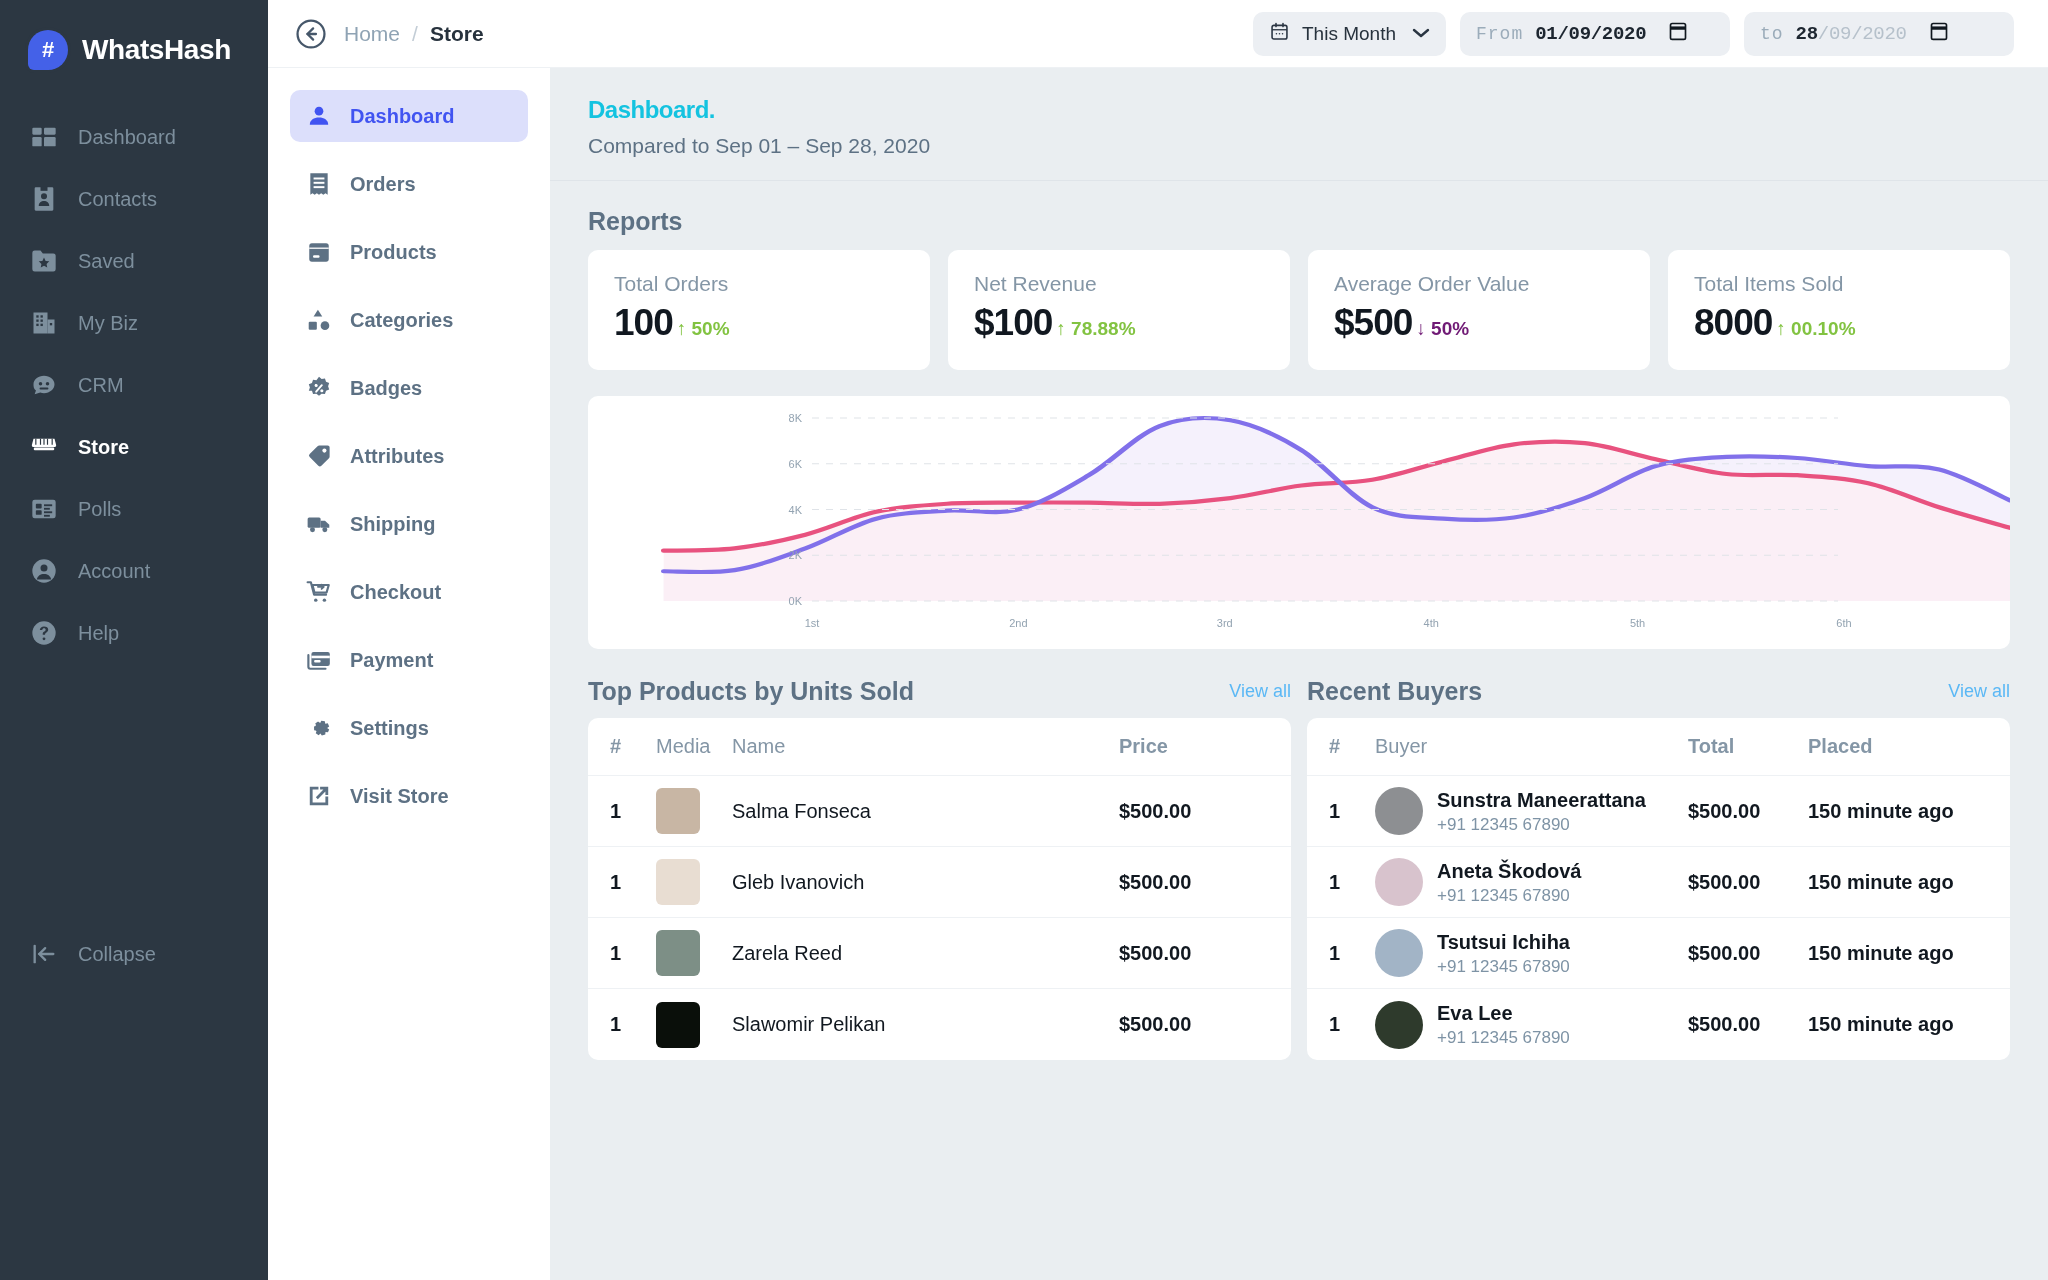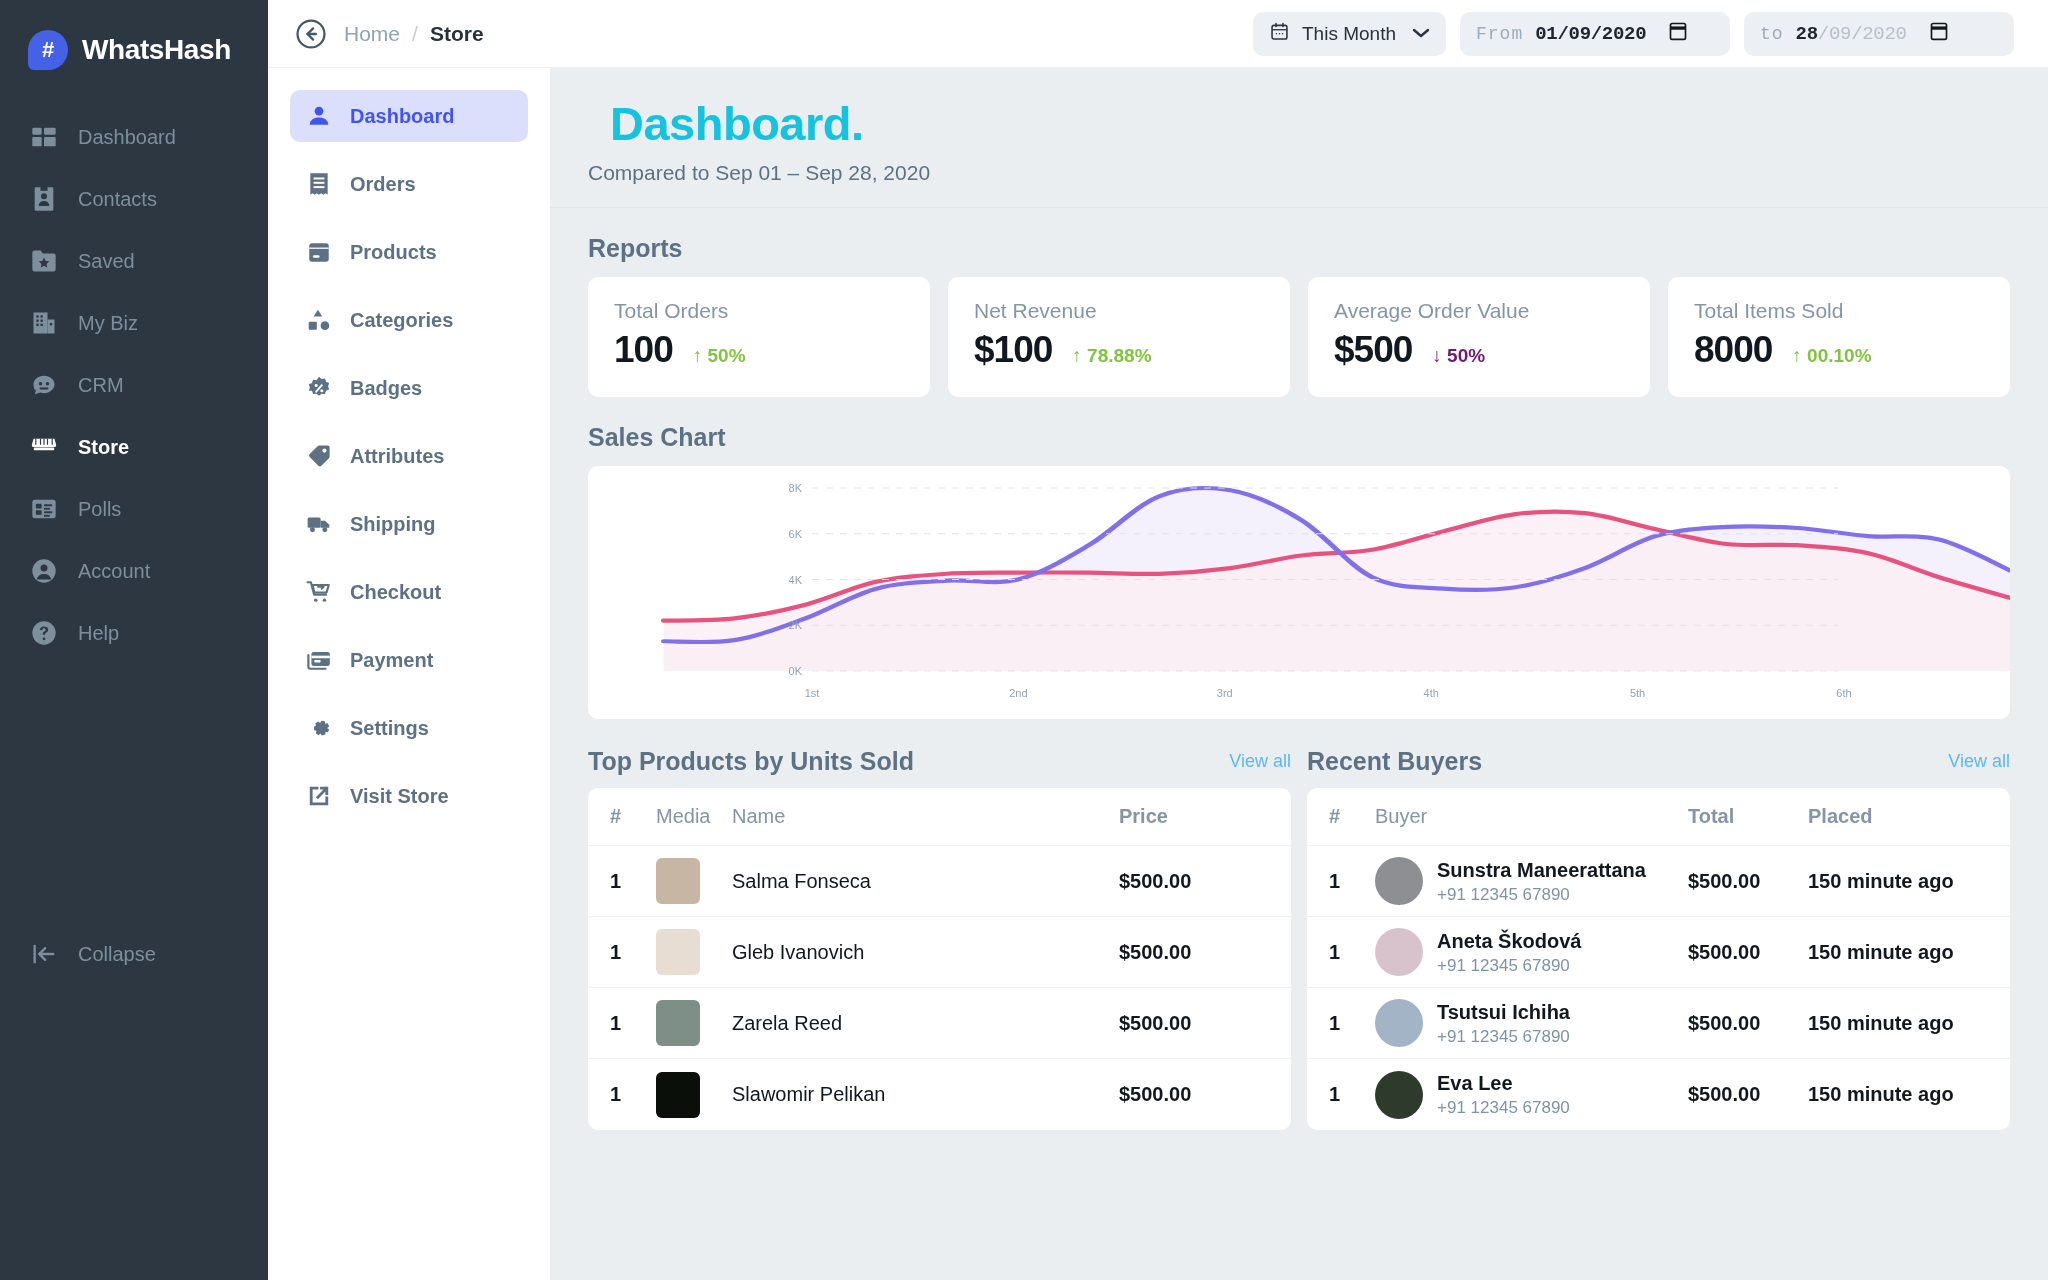--- a/index.html
+++ b/index.html
@@ -79,33 +79,33 @@
     height: 52px; border-radius: 10px; padding-left: 16px;
     color: #5d7184; font-size: 20px; font-weight: bold; cursor: pointer;
     margin-bottom: 16px;
   }
   .subnav-item.active { background: #dcdffb; color: #4154f1; }
   .sub-ico { width: 26px; height: 26px; flex: 0 0 26px; display:flex; align-items:center; justify-content:center;}
 
   
   .main { flex: 1; background: #eaeef1; min-width: 0; overflow: hidden; }
   .main-head { background: #eaeef1; padding: 28px 0 22px 38px; border-bottom: 1px solid #dfe4e9; }
-  .page-title { color: #14c3e0; font-size: 47px; font-weight: bold; letter-spacing: -0.5px; margin-left: 22px; }
+  .page-title { color: #14c3e0; font-size: 24px; font-weight: bold; letter-spacing: -0.5px; }
   .page-sub { color: #5d7184; font-size: 21px; margin-top: 10px; }
 
   .main-body { padding: 26px 38px 0 38px; }
   .sect-title { color: #5d7184; font-size: 25px; font-weight: bold; margin-bottom: 14px; }
 
   .cards { display: flex; gap: 18px; }
   .card {
     flex: 1; background: #fff; border-radius: 10px; padding: 22px 26px 26px 26px;
     min-height: 96px;
   }
   .card-label { color: #8496a6; font-size: 21px; margin-bottom: 6px; }
-  .card-row { display: flex; align-items: baseline; gap: 20px; }
+  .card-row { display: flex; align-items: baseline; gap: 4px; }
   .card-val { color: #111820; font-size: 37px; font-weight: bold; letter-spacing: -1px; }
   .delta { font-size: 19px; font-weight: bold; }
   .delta.up { color: #82c341; }
   .delta.down { color: #701a75; }
 
   .chart-wrap { margin-top: 26px; }
   .chart-card { background: #fff; border-radius: 10px; height: 253px; margin-top: 12px; position: relative; overflow:hidden;}
   .chart-card svg { display: block; width: 100%; height: 100%; }
 
   .tables { display: flex; gap: 16px; margin-top: 28px; }
@@ -466,21 +466,20 @@
               <div class="card">
                 <div class="card-label">Total Items Sold</div>
     <div class="card-row">
       <span class="card-val">8000</span>
       <span class="delta up"><span>↑</span> <span>00.10%</span></span>
     </div>
               </div>
             </div>
 
           <div class="chart-wrap">
-            <div class="sect-title">Sales Chart</div>
             <div class="chart-card">
               <svg id="chart-svg" viewBox="0 0 1090 253" preserveAspectRatio="none">
                   <path d="M58,175.2625 C67.05263157894737,175.07187499999998 94.21052631578948,177.93125 112.31578947368422,174.11875 C130.42105263157896,170.30625 148.5263157894737,160.965625 166.63157894736844,152.3875 C184.73684210526318,143.809375 202.8421052631579,128.94062499999998 220.94736842105263,122.64999999999999 C239.05263157894737,116.359375 257.15789473684214,116.16874999999999 275.2631578947369,114.64375 C293.3684210526316,113.11875 311.4736842105263,119.409375 329.57894736842104,113.5 C347.6842105263158,107.590625 365.7894736842105,93.103125 383.89473684210526,79.1875 C402,65.271875 420.10526315789474,39.15624999999999 438.2105263157895,30.006249999999994 C456.3157894736842,20.856249999999996 474.42105263157896,20.284374999999994 492.5263157894737,24.287499999999994 C510.63157894736844,28.290624999999995 528.7368421052632,39.5375 546.8421052631579,54.025000000000006 C564.9473684210526,68.5125 583.0526315789473,99.775 601.1578947368421,111.2125 C619.2631578947369,122.65 637.3684210526317,120.93437499999999 655.4736842105264,122.64999999999999 C673.578947368421,124.365625 691.6842105263158,124.9375 709.7894736842105,121.50625000000001 C727.8947368421052,118.07500000000002 746,110.640625 764.1052631578947,102.0625 C782.2105263157894,93.484375 800.3157894736842,76.89999999999999 818.421052631579,70.0375 C836.5263157894738,63.175 854.6315789473683,62.22187500000002 872.7368421052631,60.88750000000002 C890.8421052631579,59.553125000000016 908.9473684210527,60.50625 927.0526315789474,62.03125 C945.1578947368421,63.55625 963.2631578947369,68.13125 981.3684210526316,70.0375 C999.4736842105262,71.94375 1017.578947368421,67.75 1035.6842105263158,73.46875 C1053.7894736842106,79.1875 1080.9473684210527,99.203125 1090,104.35 L1090,205 L58,205 Z" fill="#f3effb" opacity="0.85"></path>
                   <path d="M58,154.675 C67.05263157894737,154.29375000000002 94.21052631578948,155.05624999999998 112.31578947368422,152.3875 C130.42105263157896,149.71875 148.5263157894737,144.76250000000002 166.63157894736844,138.66250000000002 C184.73684210526318,132.56250000000003 202.8421052631579,120.93437500000002 220.94736842105263,115.78750000000001 C239.05263157894737,110.640625 257.15789473684214,109.30625 275.2631578947369,107.78125 C293.3684210526316,106.25625 311.4736842105263,106.828125 329.57894736842104,106.6375 C347.6842105263158,106.446875 365.7894736842105,106.446875 383.89473684210526,106.6375 C402,106.828125 420.10526315789474,108.54375 438.2105263157895,107.78125 C456.3157894736842,107.01875 474.42105263157896,105.1125 492.5263157894737,102.0625 C510.63157894736844,99.0125 528.7368421052632,92.53125 546.8421052631579,89.48125 C564.9473684210526,86.43125 583.0526315789473,87.765625 601.1578947368421,83.7625 C619.2631578947369,79.759375 637.3684210526317,71.371875 655.4736842105264,65.4625 C673.578947368421,59.55312500000001 691.6842105263158,51.35625000000001 709.7894736842105,48.306250000000006 C727.8947368421052,45.25625 746,44.684374999999996 764.1052631578947,47.162499999999994 C782.2105263157894,49.64062499999999 800.3157894736842,58.02812499999998 818.421052631579,63.17499999999998 C836.5263157894738,68.32187499999998 854.6315789473683,75.375 872.7368421052631,78.04375 C890.8421052631579,80.7125 908.9473684210527,77.6625 927.0526315789474,79.1875 C945.1578947368421,80.7125 963.2631578947369,81.85624999999999 981.3684210526316,87.19375 C999.4736842105262,92.53125 1017.578947368421,103.778125 1035.6842105263158,111.2125 C1053.7894736842106,118.64687500000001 1080.9473684210527,128.36875 1090,131.8 L1090,205 L58,205 Z" fill="#fbeef4" opacity="0.85"></path>
                   <path d="M58,154.675 C67.05263157894737,154.29375000000002 94.21052631578948,155.05624999999998 112.31578947368422,152.3875 C130.42105263157896,149.71875 148.5263157894737,144.76250000000002 166.63157894736844,138.66250000000002 C184.73684210526318,132.56250000000003 202.8421052631579,120.93437500000002 220.94736842105263,115.78750000000001 C239.05263157894737,110.640625 257.15789473684214,109.30625 275.2631578947369,107.78125 C293.3684210526316,106.25625 311.4736842105263,106.828125 329.57894736842104,106.6375 C347.6842105263158,106.446875 365.7894736842105,106.446875 383.89473684210526,106.6375 C402,106.828125 420.10526315789474,108.54375 438.2105263157895,107.78125 C456.3157894736842,107.01875 474.42105263157896,105.1125 492.5263157894737,102.0625 C510.63157894736844,99.0125 528.7368421052632,92.53125 546.8421052631579,89.48125 C564.9473684210526,86.43125 583.0526315789473,87.765625 601.1578947368421,83.7625 C619.2631578947369,79.759375 637.3684210526317,71.371875 655.4736842105264,65.4625 C673.578947368421,59.55312500000001 691.6842105263158,51.35625000000001 709.7894736842105,48.306250000000006 C727.8947368421052,45.25625 746,44.684374999999996 764.1052631578947,47.162499999999994 C782.2105263157894,49.64062499999999 800.3157894736842,58.02812499999998 818.421052631579,63.17499999999998 C836.5263157894738,68.32187499999998 854.6315789473683,75.375 872.7368421052631,78.04375 C890.8421052631579,80.7125 908.9473684210527,77.6625 927.0526315789474,79.1875 C945.1578947368421,80.7125 963.2631578947369,81.85624999999999 981.3684210526316,87.19375 C999.4736842105262,92.53125 1017.578947368421,103.778125 1035.6842105263158,111.2125 C1053.7894736842106,118.64687500000001 1080.9473684210527,128.36875 1090,131.8" fill="none" stroke="#e8527f" stroke-width="4.2" stroke-linecap="round"></path>
                   <path d="M58,175.2625 C67.05263157894737,175.07187499999998 94.21052631578948,177.93125 112.31578947368422,174.11875 C130.42105263157896,170.30625 148.5263157894737,160.965625 166.63157894736844,152.3875 C184.73684210526318,143.809375 202.8421052631579,128.94062499999998 220.94736842105263,122.64999999999999 C239.05263157894737,116.359375 257.15789473684214,116.16874999999999 275.2631578947369,114.64375 C293.3684210526316,113.11875 311.4736842105263,119.409375 329.57894736842104,113.5 C347.6842105263158,107.590625 365.7894736842105,93.103125 383.89473684210526,79.1875 C402,65.271875 420.10526315789474,39.15624999999999 438.2105263157895,30.006249999999994 C456.3157894736842,20.856249999999996 474.42105263157896,20.284374999999994 492.5263157894737,24.287499999999994 C510.63157894736844,28.290624999999995 528.7368421052632,39.5375 546.8421052631579,54.025000000000006 C564.9473684210526,68.5125 583.0526315789473,99.775 601.1578947368421,111.2125 C619.2631578947369,122.65 637.3684210526317,120.93437499999999 655.4736842105264,122.64999999999999 C673.578947368421,124.365625 691.6842105263158,124.9375 709.7894736842105,121.50625000000001 C727.8947368421052,118.07500000000002 746,110.640625 764.1052631578947,102.0625 C782.2105263157894,93.484375 800.3157894736842,76.89999999999999 818.421052631579,70.0375 C836.5263157894738,63.175 854.6315789473683,62.22187500000002 872.7368421052631,60.88750000000002 C890.8421052631579,59.553125000000016 908.9473684210527,60.50625 927.0526315789474,62.03125 C945.1578947368421,63.55625 963.2631578947369,68.13125 981.3684210526316,70.0375 C999.4736842105262,71.94375 1017.578947368421,67.75 1035.6842105263158,73.46875 C1053.7894736842106,79.1875 1080.9473684210527,99.203125 1090,104.35" fill="none" stroke="#8170ea" stroke-width="4.2" stroke-linecap="round"></path>
                 </svg>
               <svg id="chart-labels" viewBox="0 0 1090 253" style="position:absolute;top:0;left:0;">
                   <line x1="58" y1="205" x2="1084" y2="205" stroke="#dfe3e8" stroke-width="1.2" stroke-dasharray="7 7"></line>
                   <text x="48" y="209" text-anchor="end" font-family="Liberation Sans, sans-serif" font-size="11" fill="#93a3b1">0K</text>

